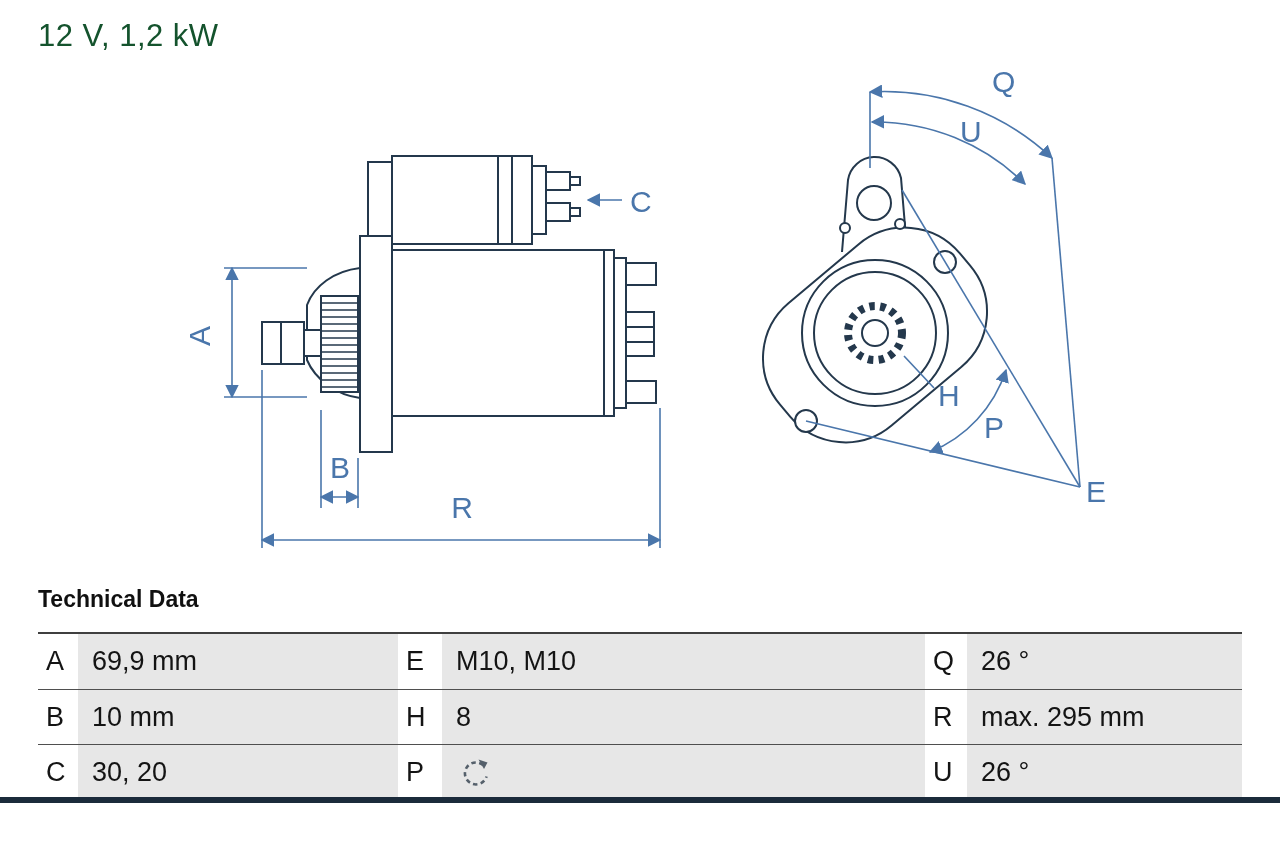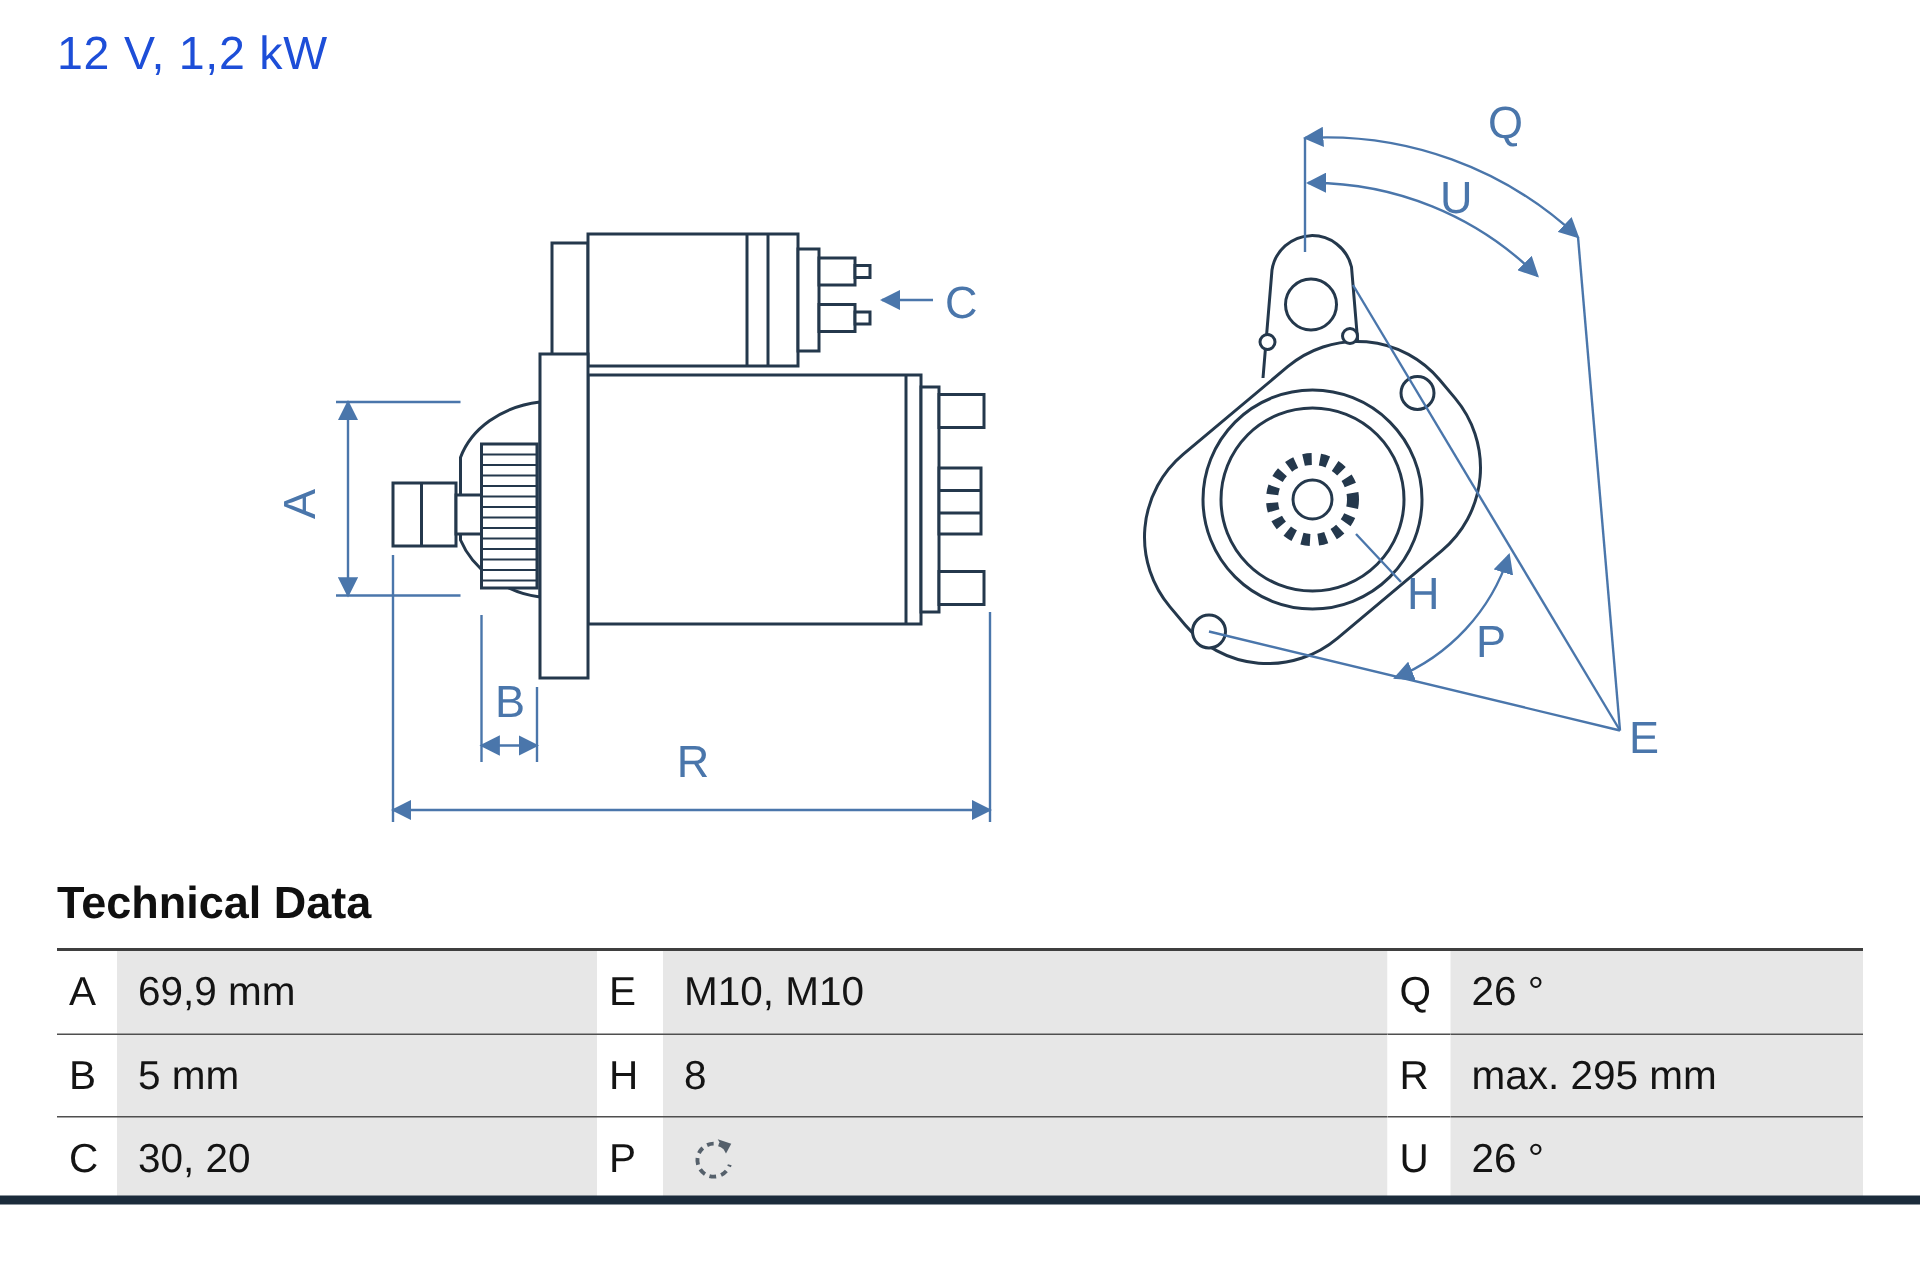--- a/index.html
+++ b/index.html
@@ -1,31 +1,31 @@
 <!DOCTYPE html>
 <html><head>
 <meta charset="utf-8">
 <style>
   html,body{margin:0;padding:0;background:#ffffff;}
   .page{
     position:relative;width:1280px;height:853px;background:#ffffff;overflow:hidden;
     font-family:"Liberation Sans", sans-serif;color:#141414;
   }
   .spec-title{
-    position:absolute;left:38px;top:18px;font-size:31px;color:#1d4ed8;letter-spacing:.5px;
+    position:absolute;left:38px;top:18px;font-size:31px;color:#14532d;letter-spacing:.5px;
   }
   .drawing{position:absolute;left:0;top:0;}
   .drawing .outline{stroke:#24384c;stroke-width:2;fill:#ffffff;}
   .drawing .outline-nf{stroke:#24384c;stroke-width:2;fill:none;}
   .drawing .hatch{stroke:#24384c;stroke-width:1.4;fill:none;}
   .drawing .dim{stroke:#4a76ab;stroke-width:1.6;fill:none;}
   .drawing .lbl{font-family:"Liberation Sans", sans-serif;font-size:30px;fill:#4a76ab;}
   .teeth{stroke:#24384c;stroke-width:8;fill:none;stroke-dasharray:5.5 5.5;}
   .tech-heading{
-    position:absolute;left:38px;top:586px;font-size:30px;font-weight:bold;color:#101010;
+    position:absolute;left:38px;top:586px;font-size:23px;font-weight:bold;color:#101010;
   }
   .table{
     position:absolute;left:38px;top:632px;width:1204px;
     display:grid;
     grid-template-columns:40px 320px 44px 483px 42px 275px;
     grid-auto-rows:55px;
     border-top:2px solid #3f3f3f;
     font-size:27px;
   }
   .cell{display:flex;align-items:center;}
@@ -145,21 +145,21 @@
   <div class="table">
 
     <div class="cell k">A</div>
     <div class="cell v">69,9 mm</div>
     <div class="cell k">E</div>
     <div class="cell v">M10, M10</div>
     <div class="cell k">Q</div>
     <div class="cell v">26 °</div>
 
     <div class="cell k">B</div>
-    <div class="cell v">5 mm</div>
+    <div class="cell v">10 mm</div>
     <div class="cell k">H</div>
     <div class="cell v">8</div>
     <div class="cell k">R</div>
     <div class="cell v">max. 295 mm</div>
 
     <div class="cell k">C</div>
     <div class="cell v">30, 20</div>
     <div class="cell k">P</div>
     <div class="cell v">
       <svg class="rot-icon" width="36" height="32" viewBox="0 0 36 32">

